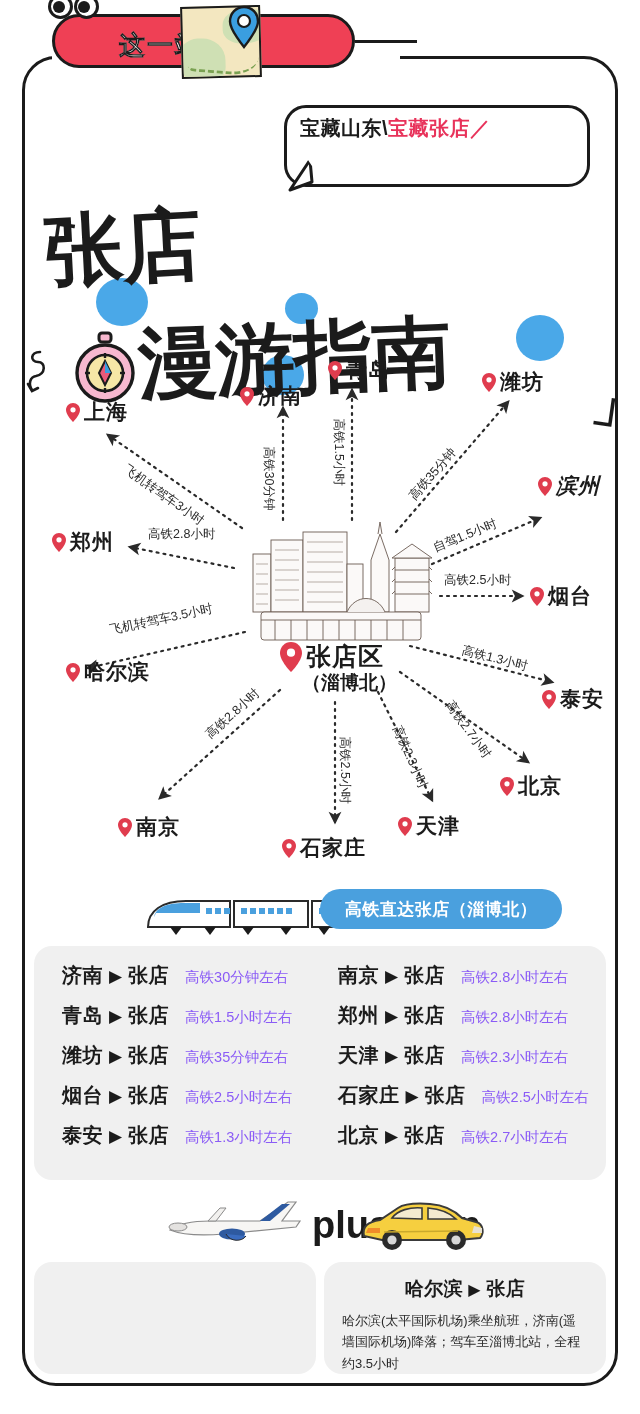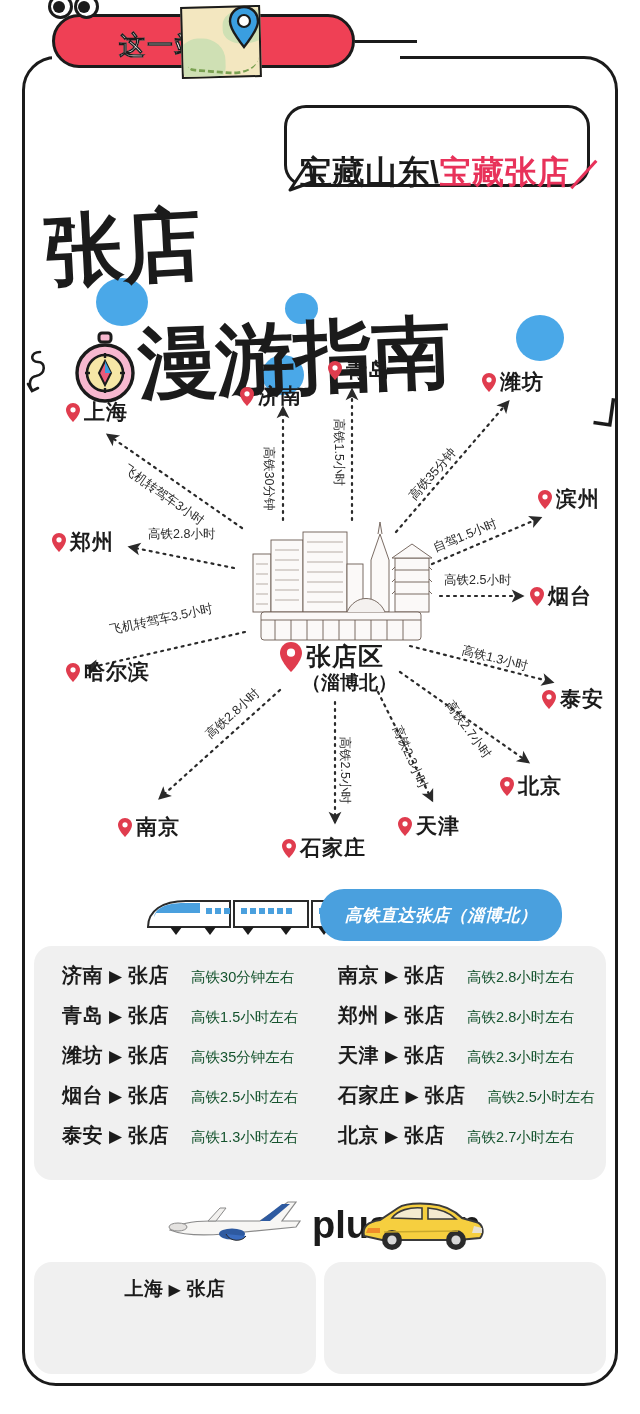--- a/index.html
+++ b/index.html
@@ -135,22 +135,22 @@
     background: #fff;
     border: 3px solid #1b1b1b;
     border-radius: 22px;
   }
   .bubble-tail {
     position: absolute; left: 288px; top: 160px;
     width: 26px; height: 34px;
   }
   .bubble-l1 {
     position: absolute; left: 300px; top: 115px;
-    font-size: 32px; font-weight: bold; color: #1b1b1b;
-    letter-spacing: 0.5px; white-space: nowrap; margin-top: 36px;
+    font-size: 20px; font-weight: bold; color: #1b1b1b;
+    letter-spacing: 0.5px; white-space: nowrap;
   }
   .bubble-l1 .red { color: #e8325a; }
   .bubble-l1 .slash { color: #1b1b1b; font-weight: bold; }
   .bubble-l1 .slash-r { color: #e8325a; }
   .bubble-l2 {
     position: absolute; left: 310px; top: 152px;
     font-size: 21px; font-weight: bold; color: #1b1b1b;
     letter-spacing: 0.5px; white-space: nowrap;
   }
 
@@ -177,24 +177,24 @@
     position: absolute; font-size: 12.5px; color: #2a2a2a;
     white-space: nowrap; font-weight: 500;
     transform-origin: left center;
   }
 
   
   .train-zone { position: absolute; left: 0; top: 883px; width: 640px; height: 62px; }
   .train-svg { position: absolute; left: 146px; top: 6px; }
   .train-pill {
     position: absolute; left: 320px; top: 6px;
-    width: 242px; height: 52px;
+    width: 242px; height: 40px;
     background: #4aa0de;
     border-radius: 24px 24px 24px 24px;
-    display: flex; align-items: center; justify-content: center; font-style: italic;
+    display: flex; align-items: center; justify-content: center;
   }
   .train-pill span {
     font-size: 17px; font-weight: bold; color: #ffffff; letter-spacing: 0.5px;
   }
 
   
   .table-card {
     position: absolute; left: 34px; top: 946px;
     width: 572px; height: 234px;
     background: #f0f0f0; border-radius: 18px;
@@ -213,21 +213,21 @@
   .trow .from {
     font-size: 20px; font-weight: bold; color: #1b1b1b; letter-spacing: 0.5px;
   }
   .trow .arr {
     font-size: 17px; font-weight: bold; color: #1b1b1b; margin: 0 6px;
   }
   .trow .to {
     font-size: 20px; font-weight: bold; color: #1b1b1b; letter-spacing: 0.5px;
   }
   .trow .dur {
-    font-size: 14.5px; color: #14532d; margin-left: 22px; white-space: nowrap;
+    font-size: 14.5px; color: #8b5cf6; margin-left: 16px; white-space: nowrap;
   }
 
   
   .pc-zone { position: absolute; left: 0; top: 1192px; width: 640px; height: 72px; }
   .plane-svg { position: absolute; left: 164px; top: 2px; }
   .plus {
     position: absolute; left: 312px; top: 14px;
     font-size: 38px; font-weight: bold; color: #1b1b1b; line-height: 1;
   }
   .car-svg { position: absolute; left: 358px; top: 6px; }
@@ -399,21 +399,21 @@
         </svg>
       <span class="nm">青岛</span>
     </div>
     <div class="city" style="left:482px;top:18px;">
       <svg class="pin" viewBox="0 0 14 19">
           <path d="M7 0C3.1 0 0 3.1 0 7c0 5.2 7 12 7 12s7-6.8 7-12c0-3.9-3.1-7-7-7z" fill="#e03c4e"></path>
           <circle cx="7" cy="6.8" r="2.6" fill="#fff"></circle>
         </svg>
       <span class="nm">潍坊</span>
     </div>
-    <div class="city" style="left:538px;top:135px;">
+    <div class="city" style="left:538px;top:122px;font-style:italic;">
       <svg class="pin" viewBox="0 0 14 19">
           <path d="M7 0C3.1 0 0 3.1 0 7c0 5.2 7 12 7 12s7-6.8 7-12c0-3.9-3.1-7-7-7z" fill="#e03c4e"></path>
           <circle cx="7" cy="6.8" r="2.6" fill="#fff"></circle>
         </svg>
       <span class="nm">滨州</span>
     </div>
     <div class="city" style="left:530px;top:232px;">
       <svg class="pin" viewBox="0 0 14 19">
           <path d="M7 0C3.1 0 0 3.1 0 7c0 5.2 7 12 7 12s7-6.8 7-12c0-3.9-3.1-7-7-7z" fill="#e03c4e"></path>
           <circle cx="7" cy="6.8" r="2.6" fill="#fff"></circle>
@@ -613,20 +613,21 @@
       <path d="M116 28 L124 30 L124 35 L114 35 Z" fill="#e8e2d2"></path>
       <circle cx="34" cy="42" r="10" fill="#2b2b2b"></circle>
         <circle cx="34" cy="42" r="4.6" fill="#d8d8d8"></circle>
       <circle cx="98" cy="42" r="10" fill="#2b2b2b"></circle>
         <circle cx="98" cy="42" r="4.6" fill="#d8d8d8"></circle>
       <path d="M26 34 L100 33" stroke="#caa92c" stroke-width="1.6" fill="none"></path>
     </svg>
   </div>
 
   <div class="air-card air-l">
+  </div>
+  <div class="air-card air-r">
     <div class="air-title">
-      <span>上海</span><span class="arr">▶</span><span>张店</span>
-    </div>
-  </div>
-  <div class="air-card air-r">
+      <span>哈尔滨</span><span class="arr">▶</span><span>张店</span>
+    </div>
+    <div class="air-body">哈尔滨(太平国际机场)乘坐航班，济南(遥墙国际机场)降落；驾车至淄博北站，全程约3.5小时</div>
   </div>
 
 </div>
 
 </body></html>

